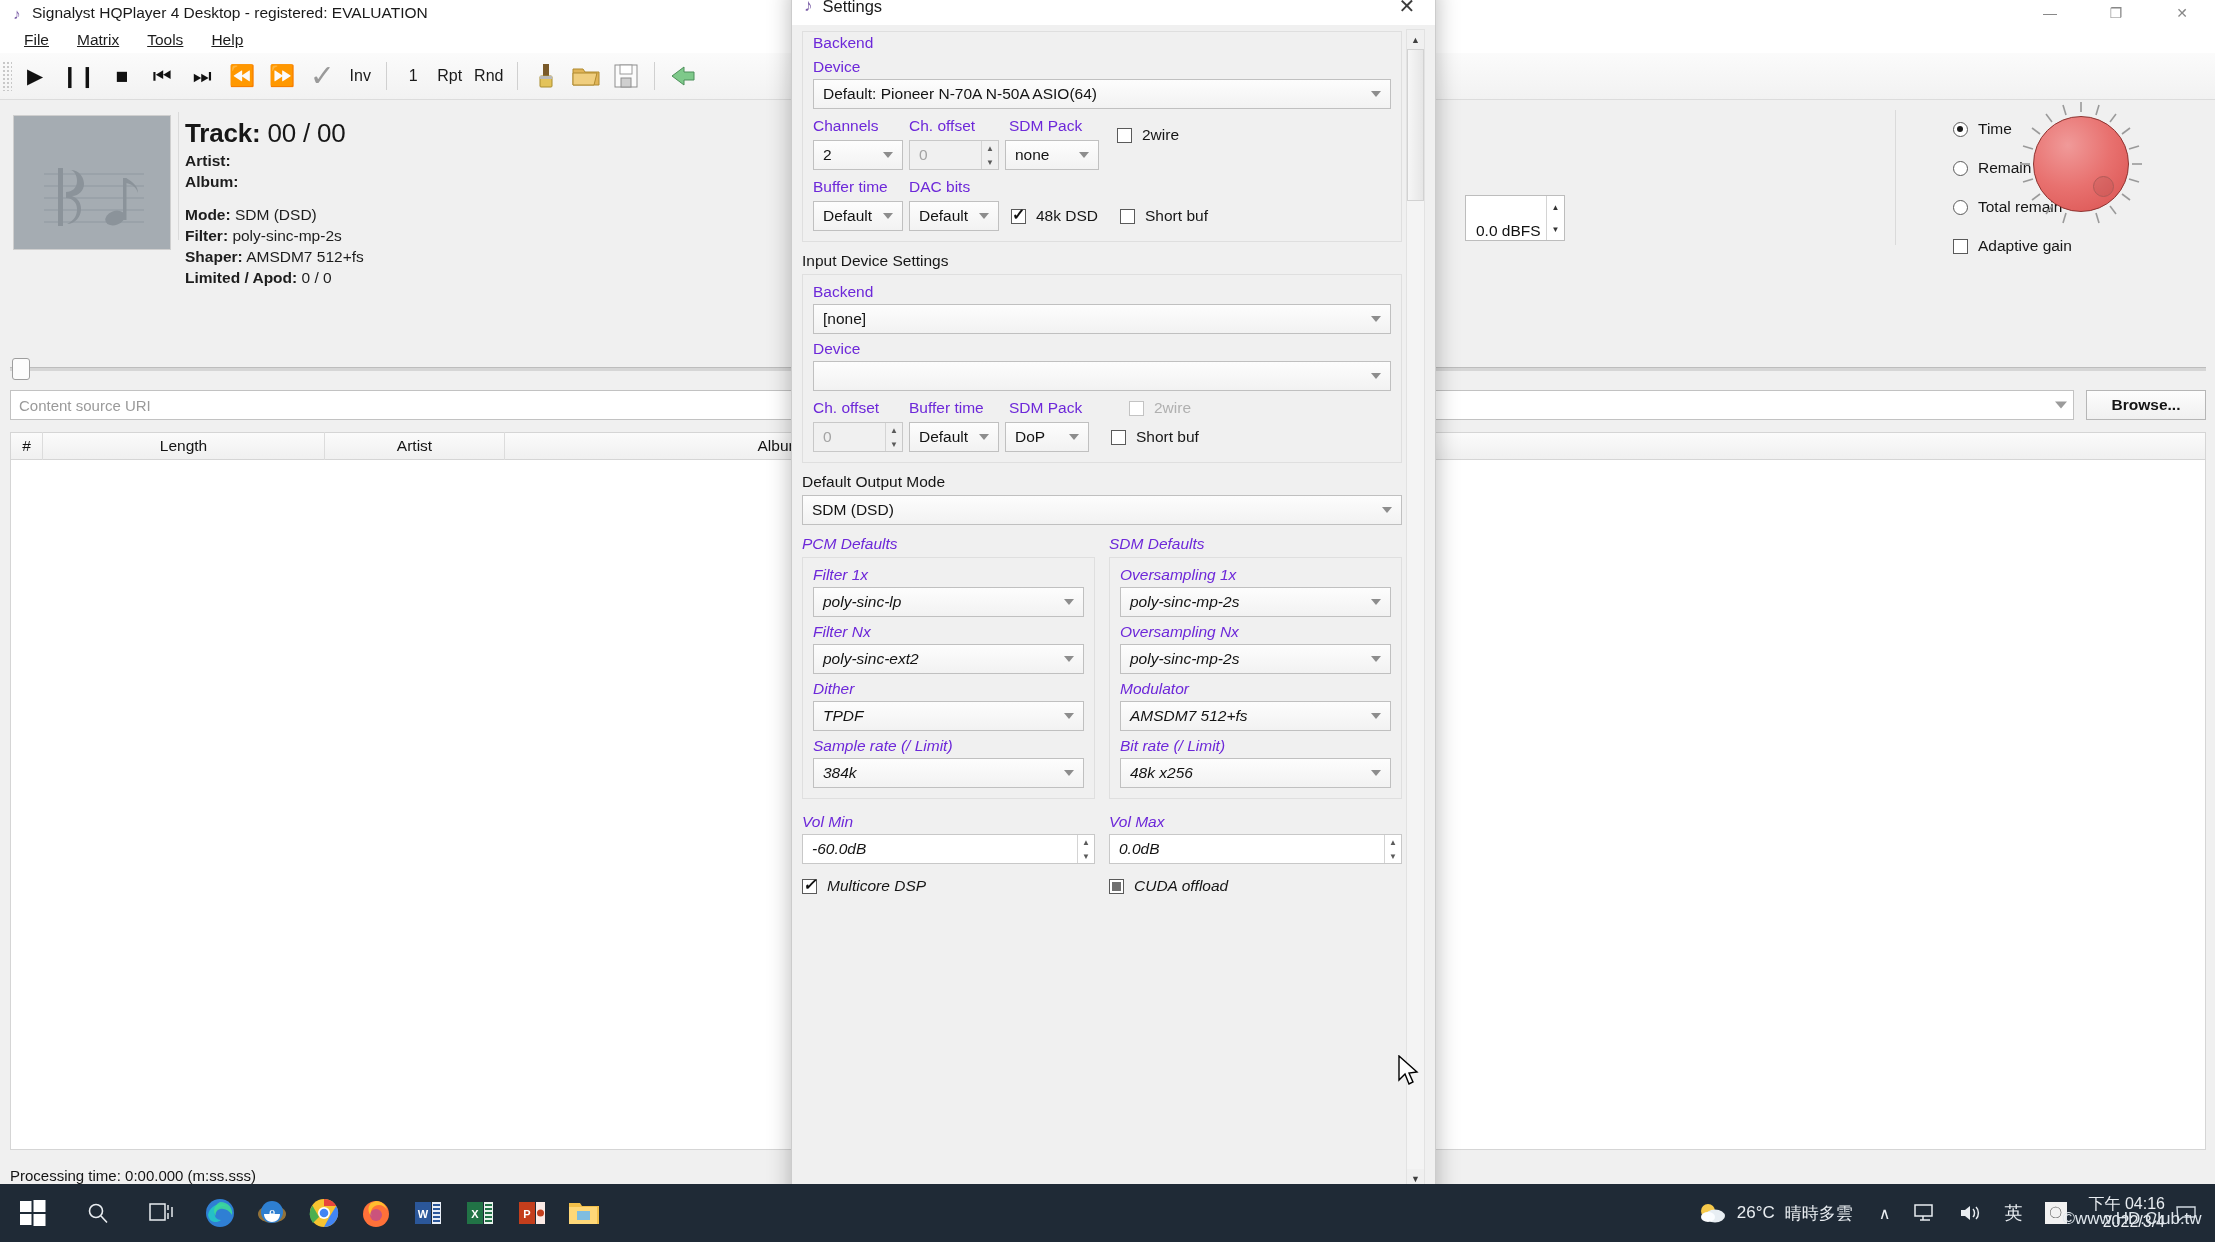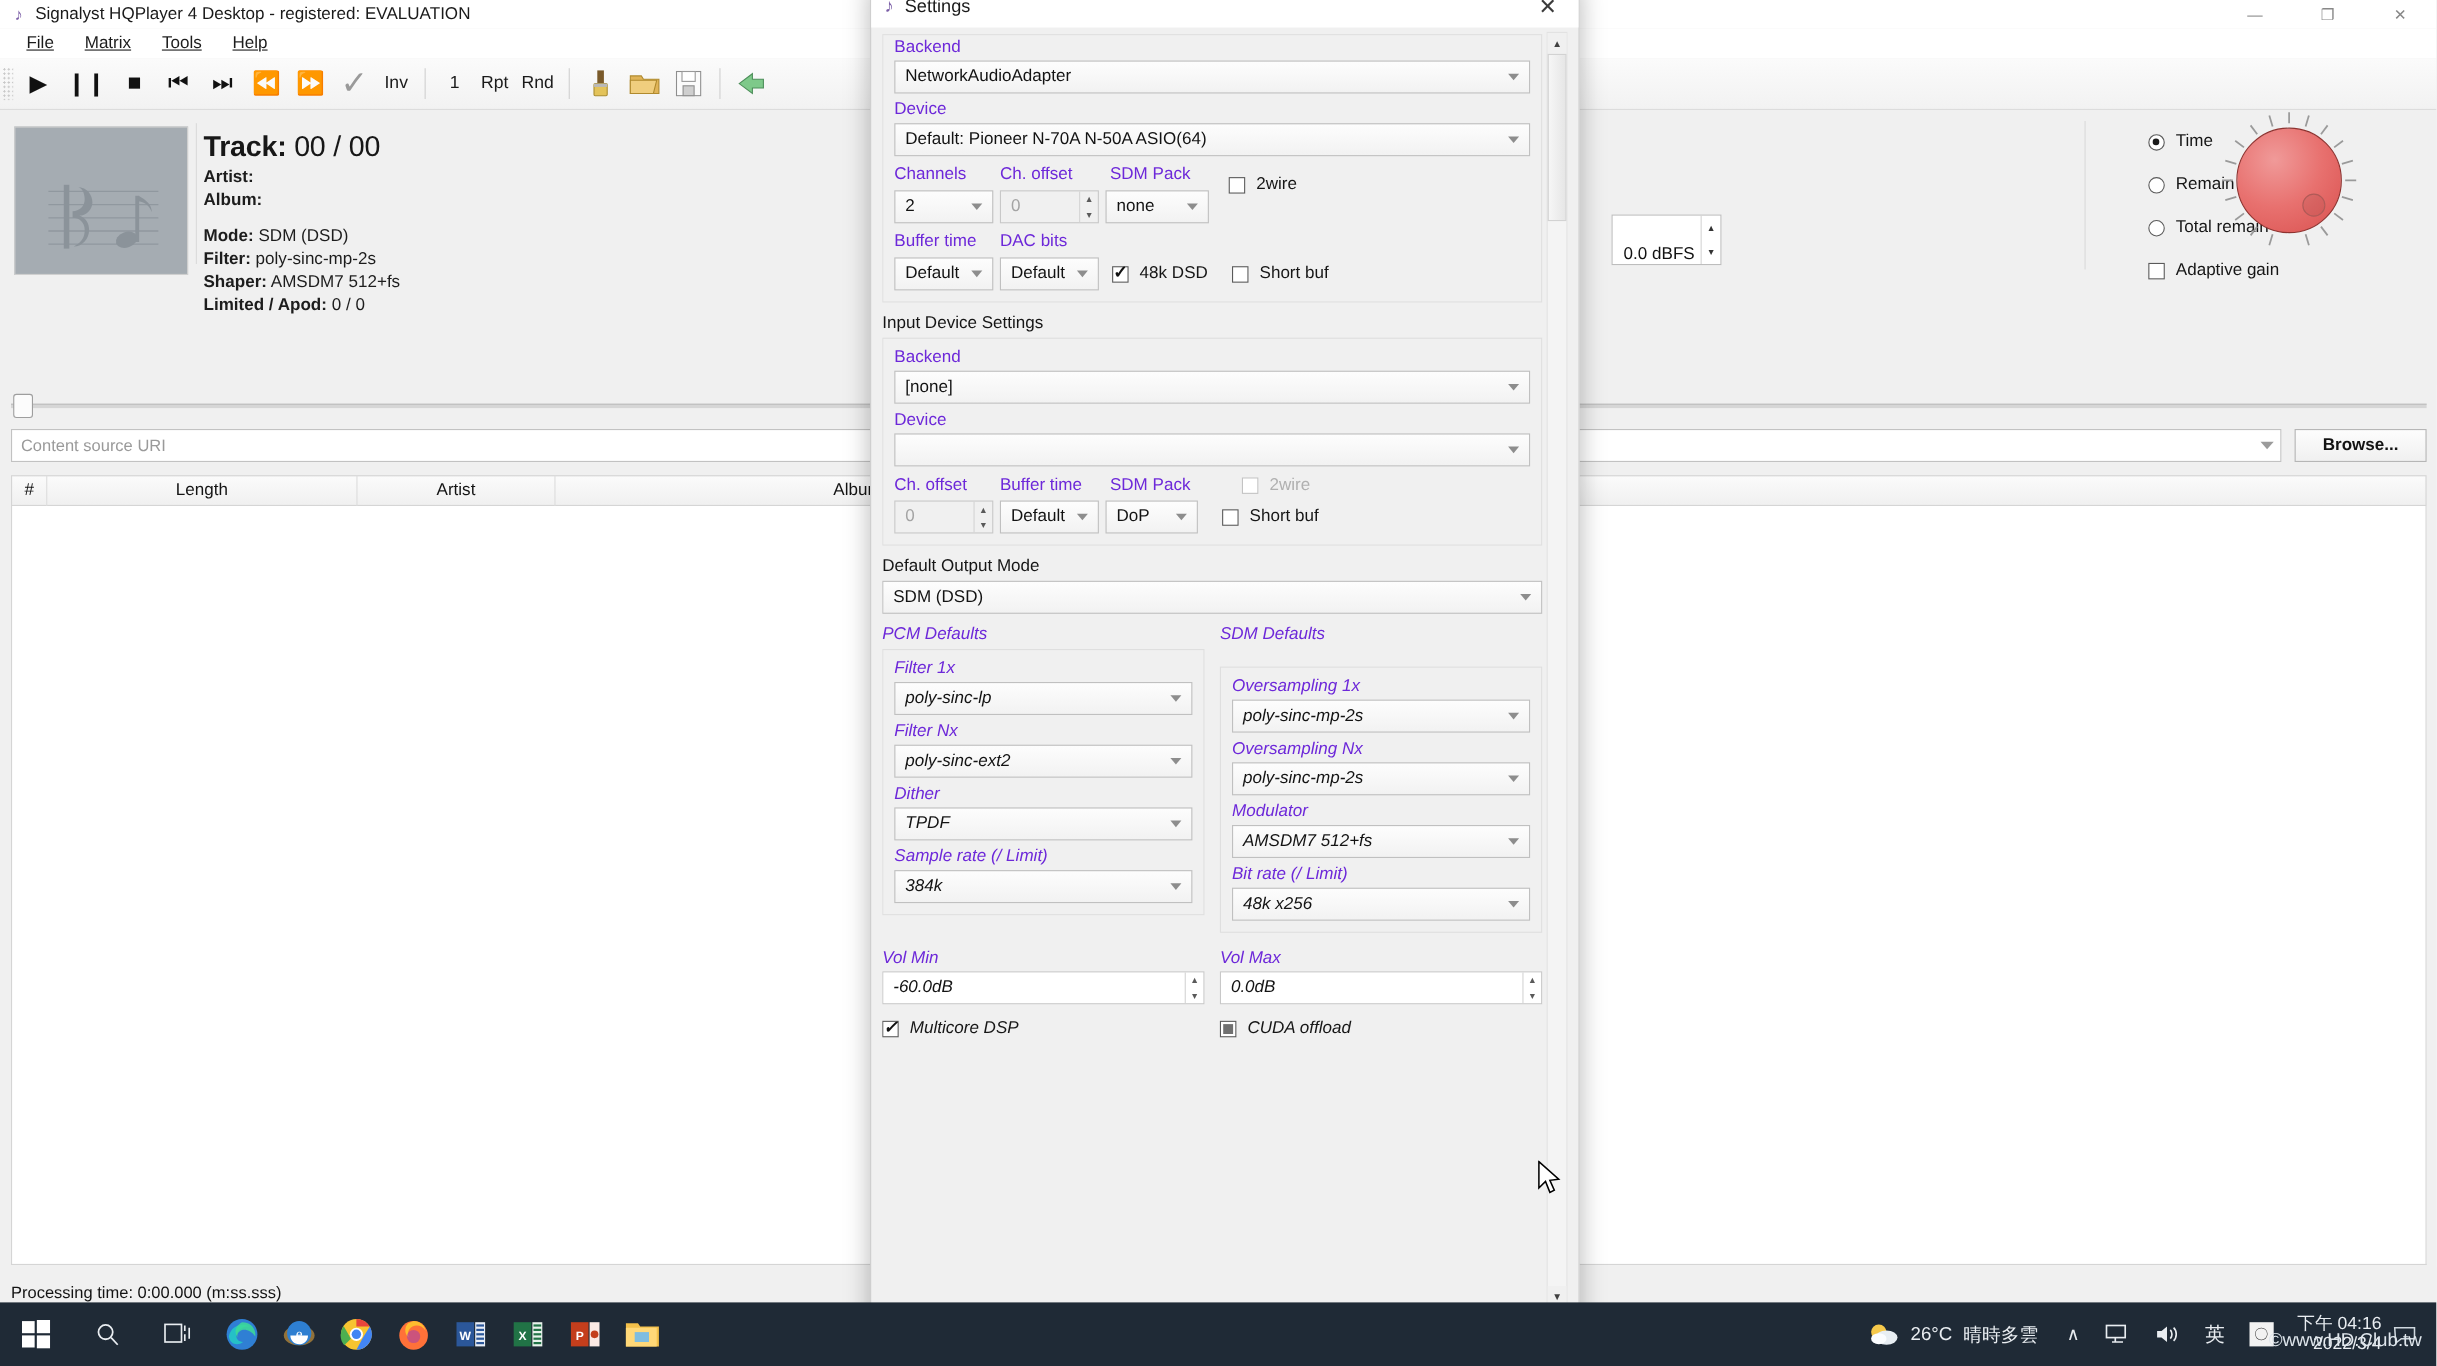--- a/index.html
+++ b/index.html
@@ -478,24 +478,20 @@
       <span class="dlg-icon">♪</span>
       <span class="dlg-title-text">Settings</span>
       <span class="dlg-close">✕</span>
     </div>
 
     <div class="dlg-scrollarea">
       <div class="dlg-content">
 
         <div class="grp" style="margin-top:6px; padding-top:2px;">
           <div class="fld-label">Backend</div>
-          <div class="combo">
-            <span>NetworkAudioAdapter</span>
-            <span class="carat"></span>
-          </div>
 
           <div class="fld-label" style="margin-top:6px">Device</div>
           <div class="combo">
             <span>Default: Pioneer N-70A N-50A ASIO(64)</span>
             <span class="carat"></span>
           </div>
 
           <div class="row" style="margin-top:8px;">
             <div style="width:96px">
               <div class="fld-label">Channels</div>
@@ -637,21 +633,21 @@
               </div>
               <div class="fld-label" style="margin-top:6px">Sample rate (/ Limit)</div>
               <div class="combo">
                 <span>384k</span>
                 <span class="carat"></span>
               </div>
             </div>
           </div>
           <div>
             <div class="fld-label">SDM Defaults</div>
-            <div class="grp" style="margin-top:20px;">
+            <div class="grp" style="margin-top:4px;">
               <div class="fld-label">Oversampling 1x</div>
               <div class="combo">
                 <span>poly-sinc-mp-2s</span>
                 <span class="carat"></span>
               </div>
               <div class="fld-label" style="margin-top:6px">Oversampling Nx</div>
               <div class="combo">
                 <span>poly-sinc-mp-2s</span>
                 <span class="carat"></span>
               </div>

